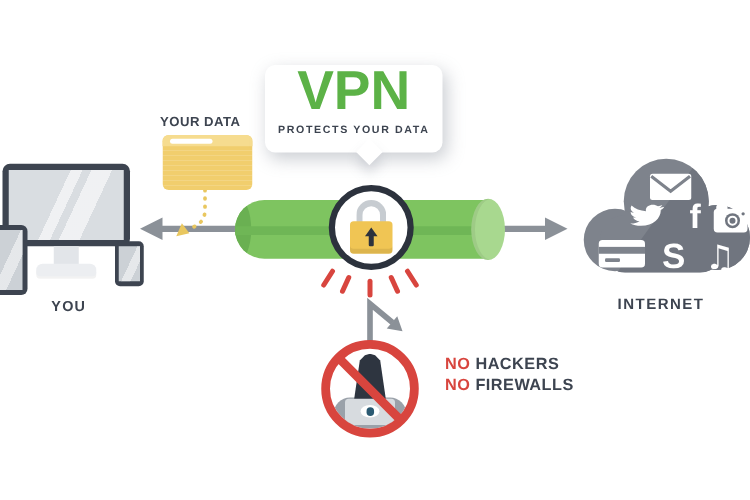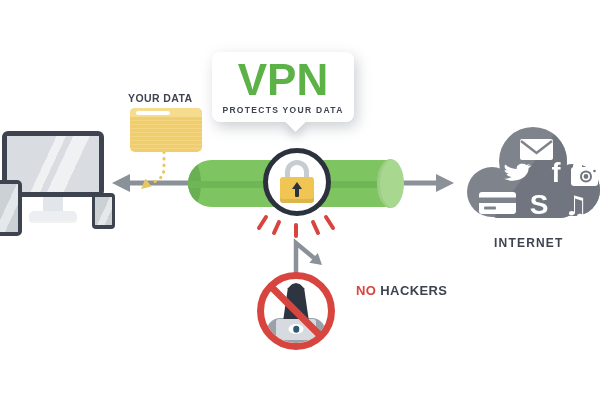--- a/index.html
+++ b/index.html
@@ -3,21 +3,21 @@
 <meta charset="utf-8">
 <style>
   html,body{margin:0;padding:0;background:#fff;}
   .canvas{position:relative;width:600px;height:400px;background:#fff;overflow:hidden;
           font-family:"Liberation Sans",sans-serif;}
   .overlay{position:absolute;left:0;top:0;z-index:1;}
 
   
   .bubble{position:absolute;left:212px;top:52px;width:142px;height:70px;background:#fff;
           border-radius:8px;box-shadow:3px 5px 14px rgba(140,146,158,.45);z-index:3;
-          display:flex;flex-direction:column;align-items:center;justify-content:center;}
+          display:flex;flex-direction:column;align-items:center;justify-content:flex-start;}
   .bubble-tail{position:absolute;left:76px;bottom:-7px;width:15px;height:15px;background:#fff;
           transform:rotate(45deg);box-shadow:5px 5px 9px rgba(140,146,158,.30);}
   .bubble-title{font-size:44px;line-height:42px;font-weight:bold;color:#5cb247;}
   .bubble-sub{font-size:8.5px;font-weight:bold;color:#3d4450;letter-spacing:1.3px;margin-top:4px;}
 
   
   .your-data-label{position:absolute;left:128px;top:92px;width:76px;text-align:left;
           font-size:10.5px;font-weight:bold;color:#3d4450;letter-spacing:.4px;z-index:2;}
   .you-label{position:absolute;left:15px;top:240px;width:80px;text-align:center;
           font-size:11.5px;font-weight:bold;color:#3d4450;letter-spacing:1px;z-index:2;}
@@ -188,20 +188,21 @@
     <div class="monitor-screen"></div>
   </div>
   <div class="monitor-neck"></div>
   <div class="monitor-base"></div>
   <div class="tablet">
     <div class="tablet-screen"></div>
   </div>
   <div class="phone">
     <div class="phone-screen"></div>
   </div>
+  <div class="you-label">YOU</div>
 
   <div class="tunnel-body">
     <div class="tunnel-left-edge"></div>
     <div class="tunnel-stripe"></div>
   </div>
   <div class="tunnel-cap"></div>
 
   <div class="lock-badge">
     <div class="lock-shackle"></div>
     <div class="lock-body">
@@ -221,17 +222,20 @@
       </div>
     </div>
     <div class="ban-ring"></div>
     <div class="ban-bar"></div>
   </div>
 
   <div class="no-list">
     <div class="no-row">
       <span class="no-prefix">NO</span><span class="no-rest">HACKERS</span>
     </div>
+    <div class="no-row">
+      <span class="no-prefix">NO</span><span class="no-rest">FIREWALLS</span>
+    </div>
   </div>
 
   <div class="internet-label">INTERNET</div>
 
 </div>
 
 </body></html>

